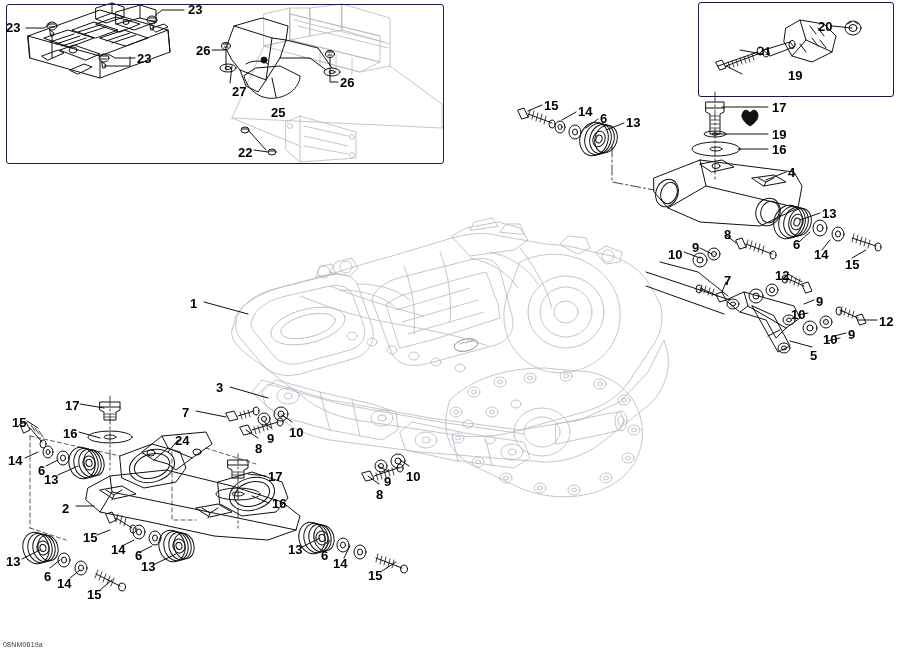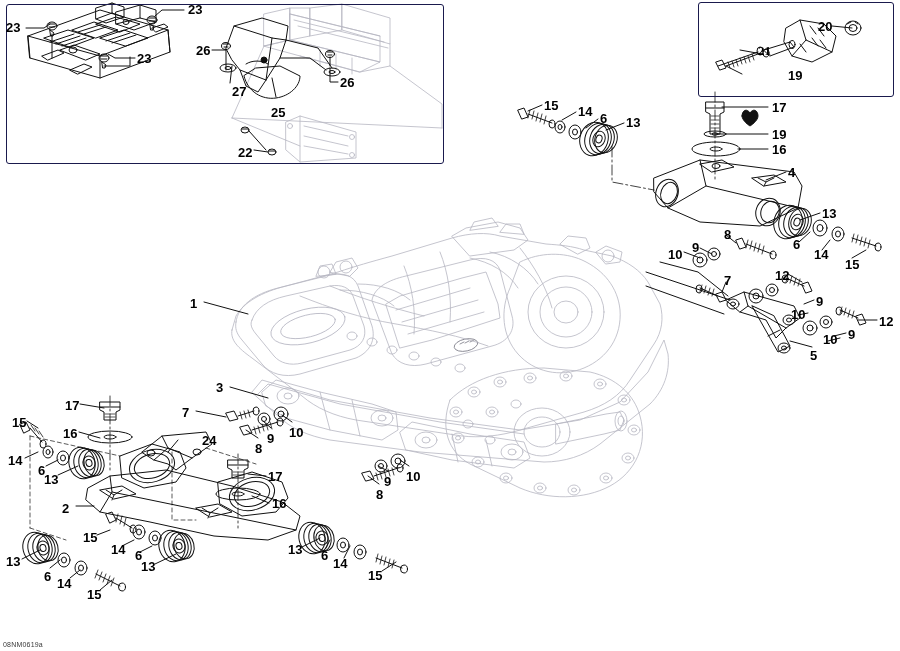--- a/index.html
+++ b/index.html
@@ -745,21 +745,21 @@
       <div class="callout" style="left: 255px; top: 442px;">8</div>
       <div class="callout" style="left: 406px; top: 470px;">10</div>
       <div class="callout" style="left: 384px; top: 475px;">9</div>
       <div class="callout" style="left: 376px; top: 488px;">8</div>
       <div class="callout" style="left: 65px; top: 399px;">17</div>
       <div class="callout" style="left: 12px; top: 416px;">15</div>
       <div class="callout" style="left: 63px; top: 427px;">16</div>
       <div class="callout" style="left: 8px; top: 454px;">14</div>
       <div class="callout" style="left: 38px; top: 464px;">6</div>
       <div class="callout" style="left: 44px; top: 473px;">13</div>
-      <div class="callout" style="left: 175px; top: 434px; margin-left: 27px;">24</div>
+      <div class="callout" style="left: 175px; top: 434px;">24</div>
       <div class="callout" style="left: 268px; top: 470px;">17</div>
       <div class="callout" style="left: 272px; top: 497px;">16</div>
       <div class="callout" style="left: 62px; top: 502px;">2</div>
       <div class="callout" style="left: 83px; top: 531px;">15</div>
       <div class="callout" style="left: 111px; top: 543px;">14</div>
       <div class="callout" style="left: 135px; top: 549px;">6</div>
       <div class="callout" style="left: 141px; top: 560px;">13</div>
       <div class="callout" style="left: 6px; top: 555px;">13</div>
       <div class="callout" style="left: 44px; top: 570px;">6</div>
       <div class="callout" style="left: 57px; top: 577px;">14</div>

